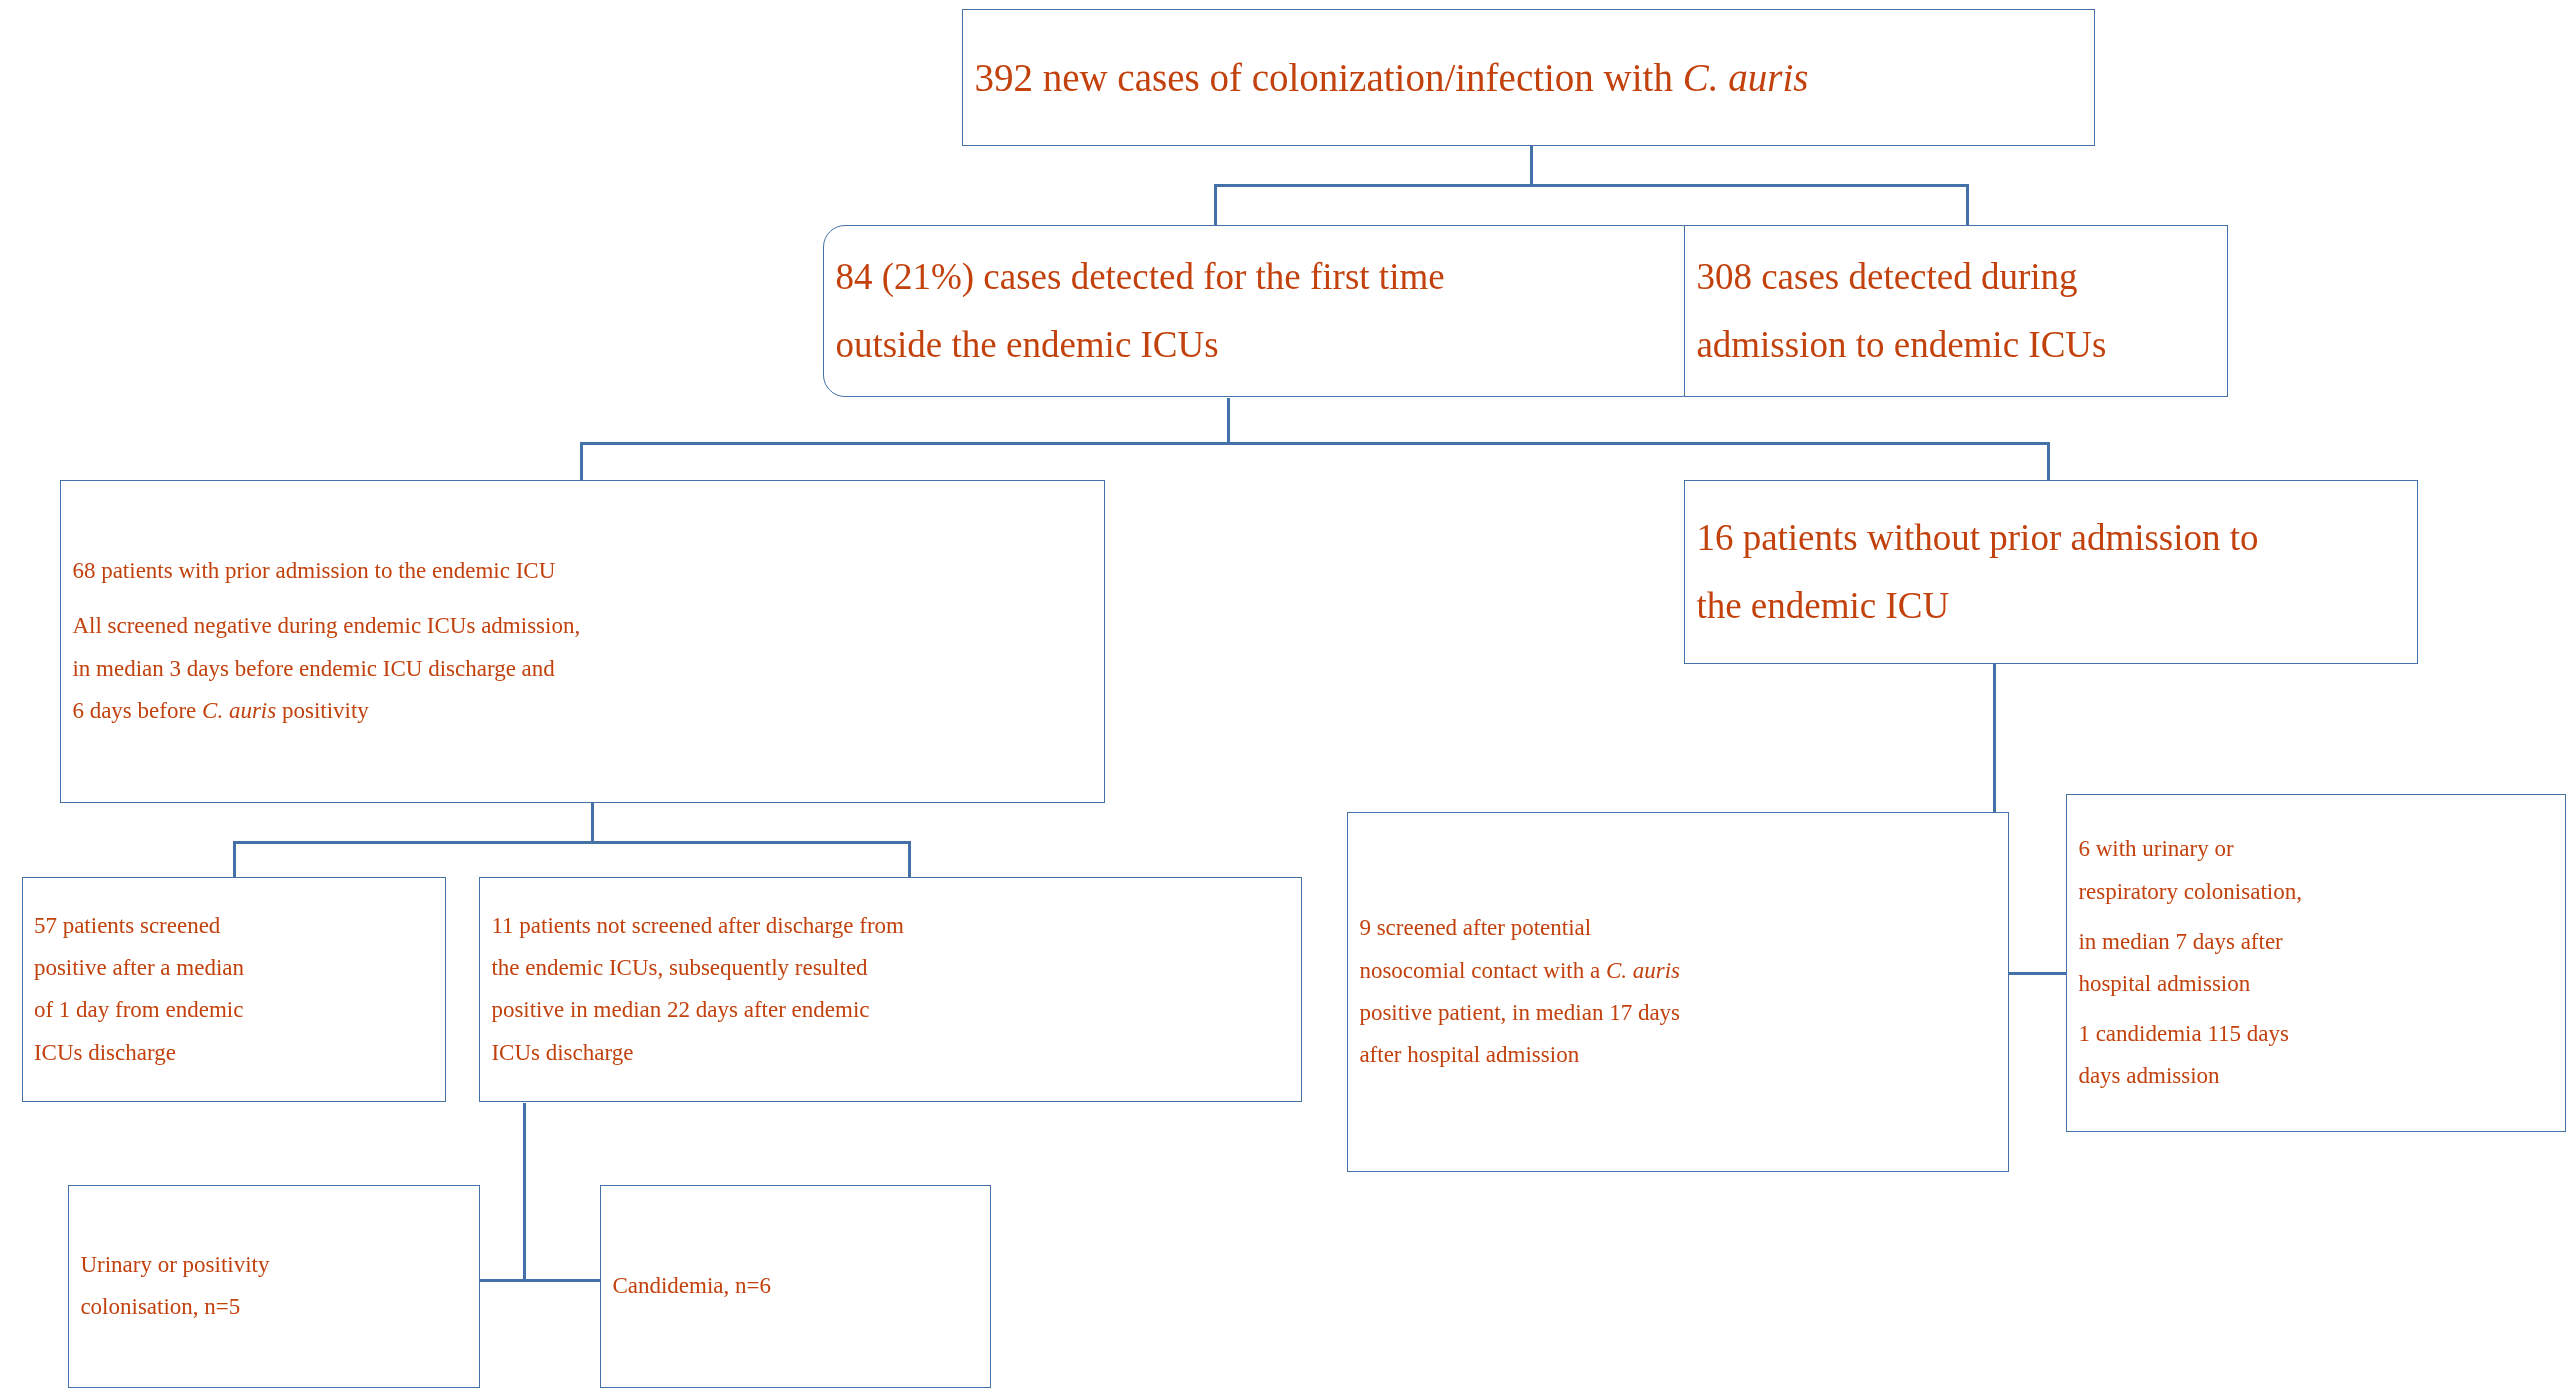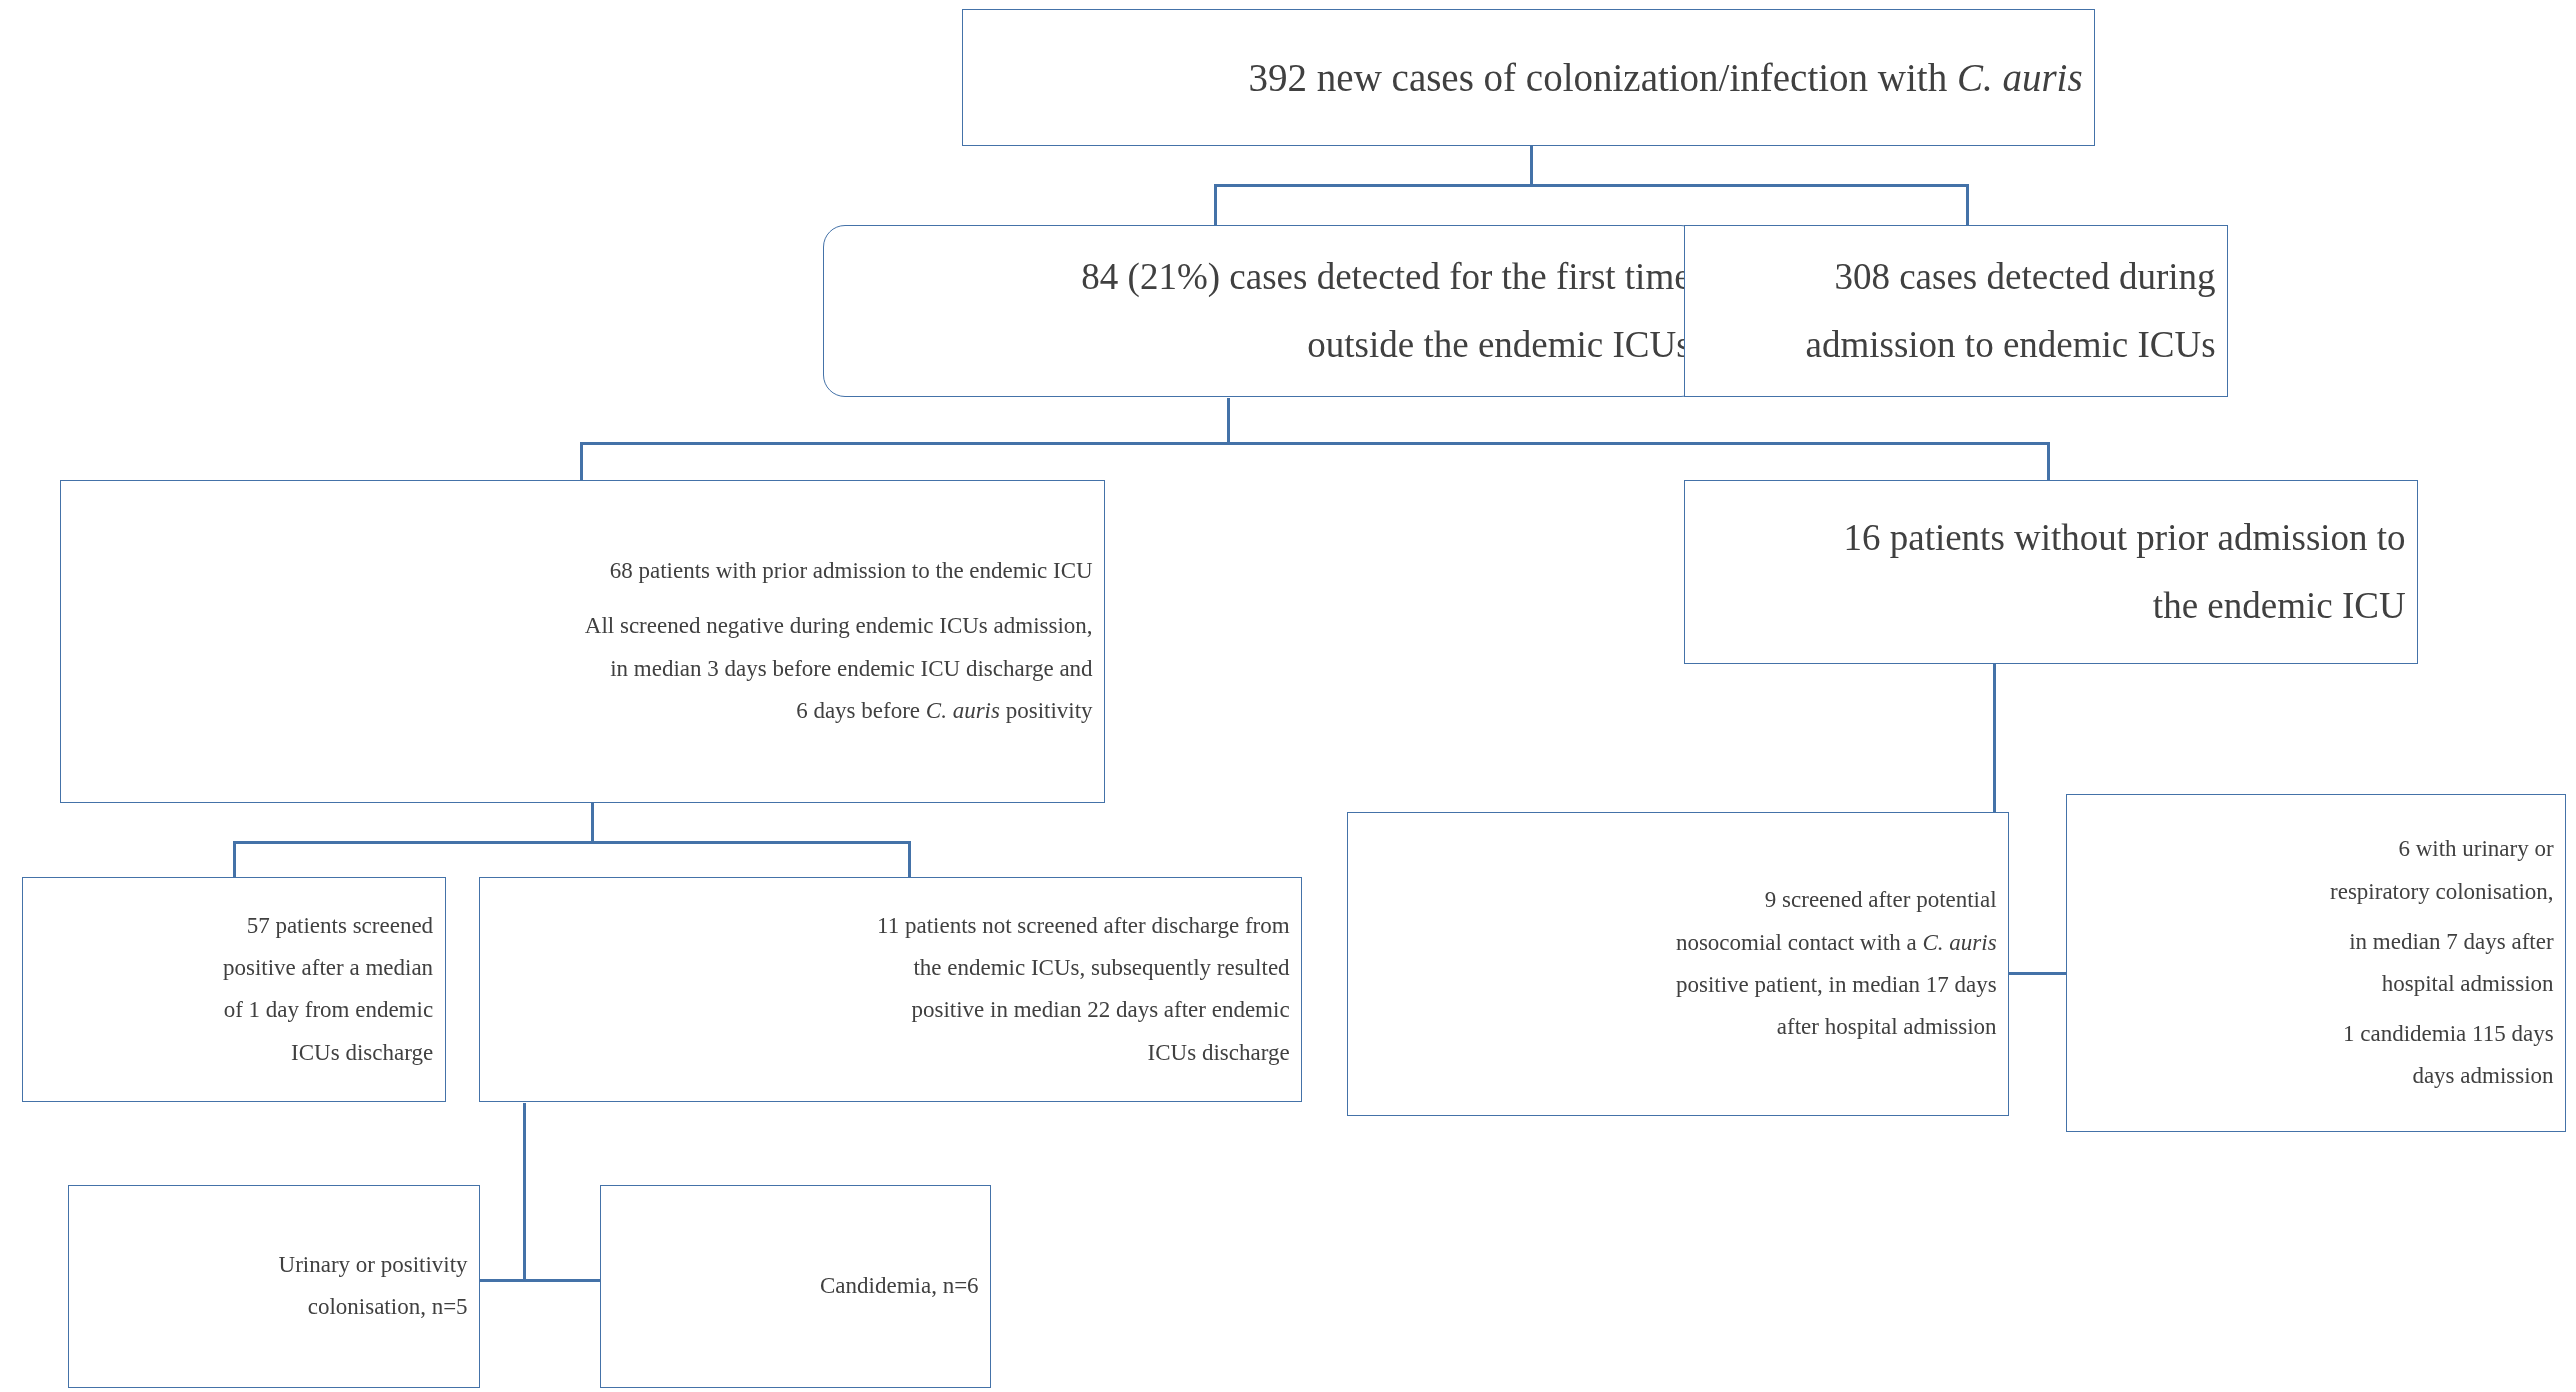--- a/index.html
+++ b/index.html
@@ -17,22 +17,22 @@
   }
   .node {
     position: absolute;
     box-sizing: border-box;
     border: 1.9px solid #4472a8;
     background: #ffffff;
     display: flex;
     flex-direction: column;
     align-items: center;
     justify-content: center;
-    text-align: right;
-    color: #404040;
+    text-align: left;
+    color: #c2410c;
     line-height: 1.42;
     padding: 6.3px 11.4px;
   }
   .node p {
     margin: 0;
     width: 100%;
   }
   .node p + p { margin-top: 0.42em; }
   .t62 { font-size: 39px; }
   .t58 { font-size: 37px; }
@@ -105,21 +105,21 @@
     <p>ICUs discharge</p>
   </div>
 
   <div class="node t56" style="left:479px; top:877px; width:823px; height:225px;">
     <p>11 patients not screened after discharge from</p>
     <p>the endemic ICUs, subsequently resulted</p>
     <p>positive in median 22 days after endemic</p>
     <p>ICUs discharge</p>
   </div>
 
-  <div class="node t56" style="left:1347px; top:812px; width:662px; height:304px;">
+  <div class="node t56" style="left:1347px; top:812px; width:662px; height:360px;">
     <p>9 screened after potential</p>
     <p>nosocomial contact with a <i>C. auris</i></p>
     <p>positive patient, in median 17 days</p>
     <p>after hospital admission</p>
   </div>
 
   <div class="node t56" style="left:2066px; top:794px; width:500px; height:338px;">
     <p>6 with urinary or</p>
     <p>respiratory colonisation,</p>
     <p style="margin-top:0.75em;">in median 7 days after</p>

